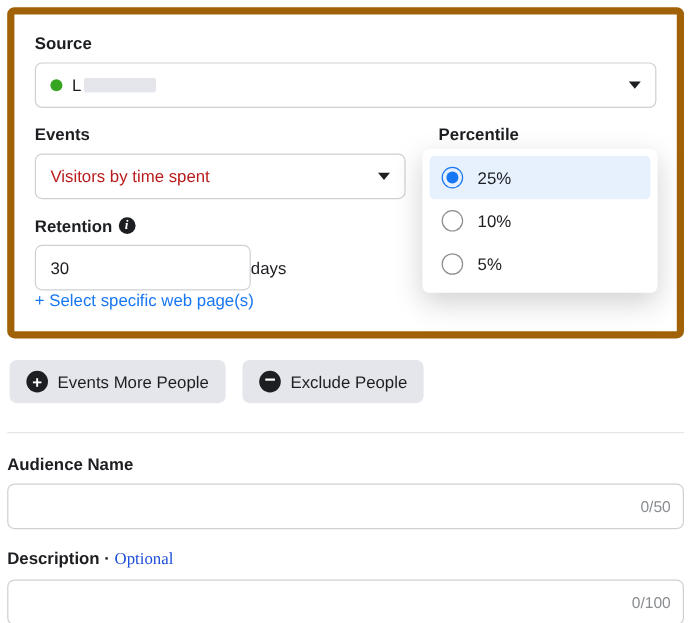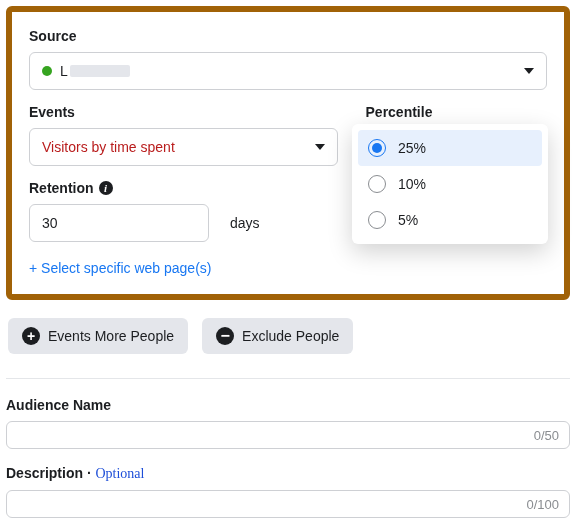--- a/index.html
+++ b/index.html
@@ -61,26 +61,26 @@
   .retain-block { margin-top: 14px; }
   .input-narrow {
     border: 1px solid #ced0d4;
     border-radius: 6px;
     height: 38px;
     width: 180px;
     padding: 0 12px;
     font: inherit;
     color: #1c1e21;
   }
-  .days-row { display: flex; align-items: center; gap: 21px; }
+  .days-row { display: flex; align-items: center; gap: 0; }
   .days-label { color: #1c1e21; }
   .link {
     color: #1877f2;
     font-size: 14px;
-    margin-top: 18px;
+    margin-top: 0;
     cursor: pointer;
     display: inline-block;
   }
   .info-icon {
     width: 14px; height: 14px; border-radius: 50%;
     background: #1c1e21; color: #fff;
     font-size: 11px; font-weight: bold; font-style: italic;
     display: inline-flex; align-items: center; justify-content: center;
     font-family: Georgia, serif;
   }
@@ -135,21 +135,21 @@
     font-size: 14px; line-height: 1; font-weight: bold;
   }
   hr.sep { border: none; border-top: 1px solid #e4e6e9; margin: 24px 0 18px; }
   .field-group { margin-bottom: 16px; }
   .field-label { font-weight: 600; margin-bottom: 8px; }
   .optional { font-weight: 400; color: #1d4ed8; font-family: Liberation Serif, serif; }
   .text-input-wrap {
     position: relative;
     border: 1px solid #ced0d4;
     border-radius: 6px;
-    height: 28px;
+    height: 38px;
     display: flex; align-items: center;
     padding: 0 12px;
   }
   .text-input-wrap input {
     border: none; outline: none; flex: 1; font: inherit; background: transparent;
   }
   .counter {
     position: absolute; right: 10px; color: #8a8d91; font-size: 13px;
   }
 </style>

